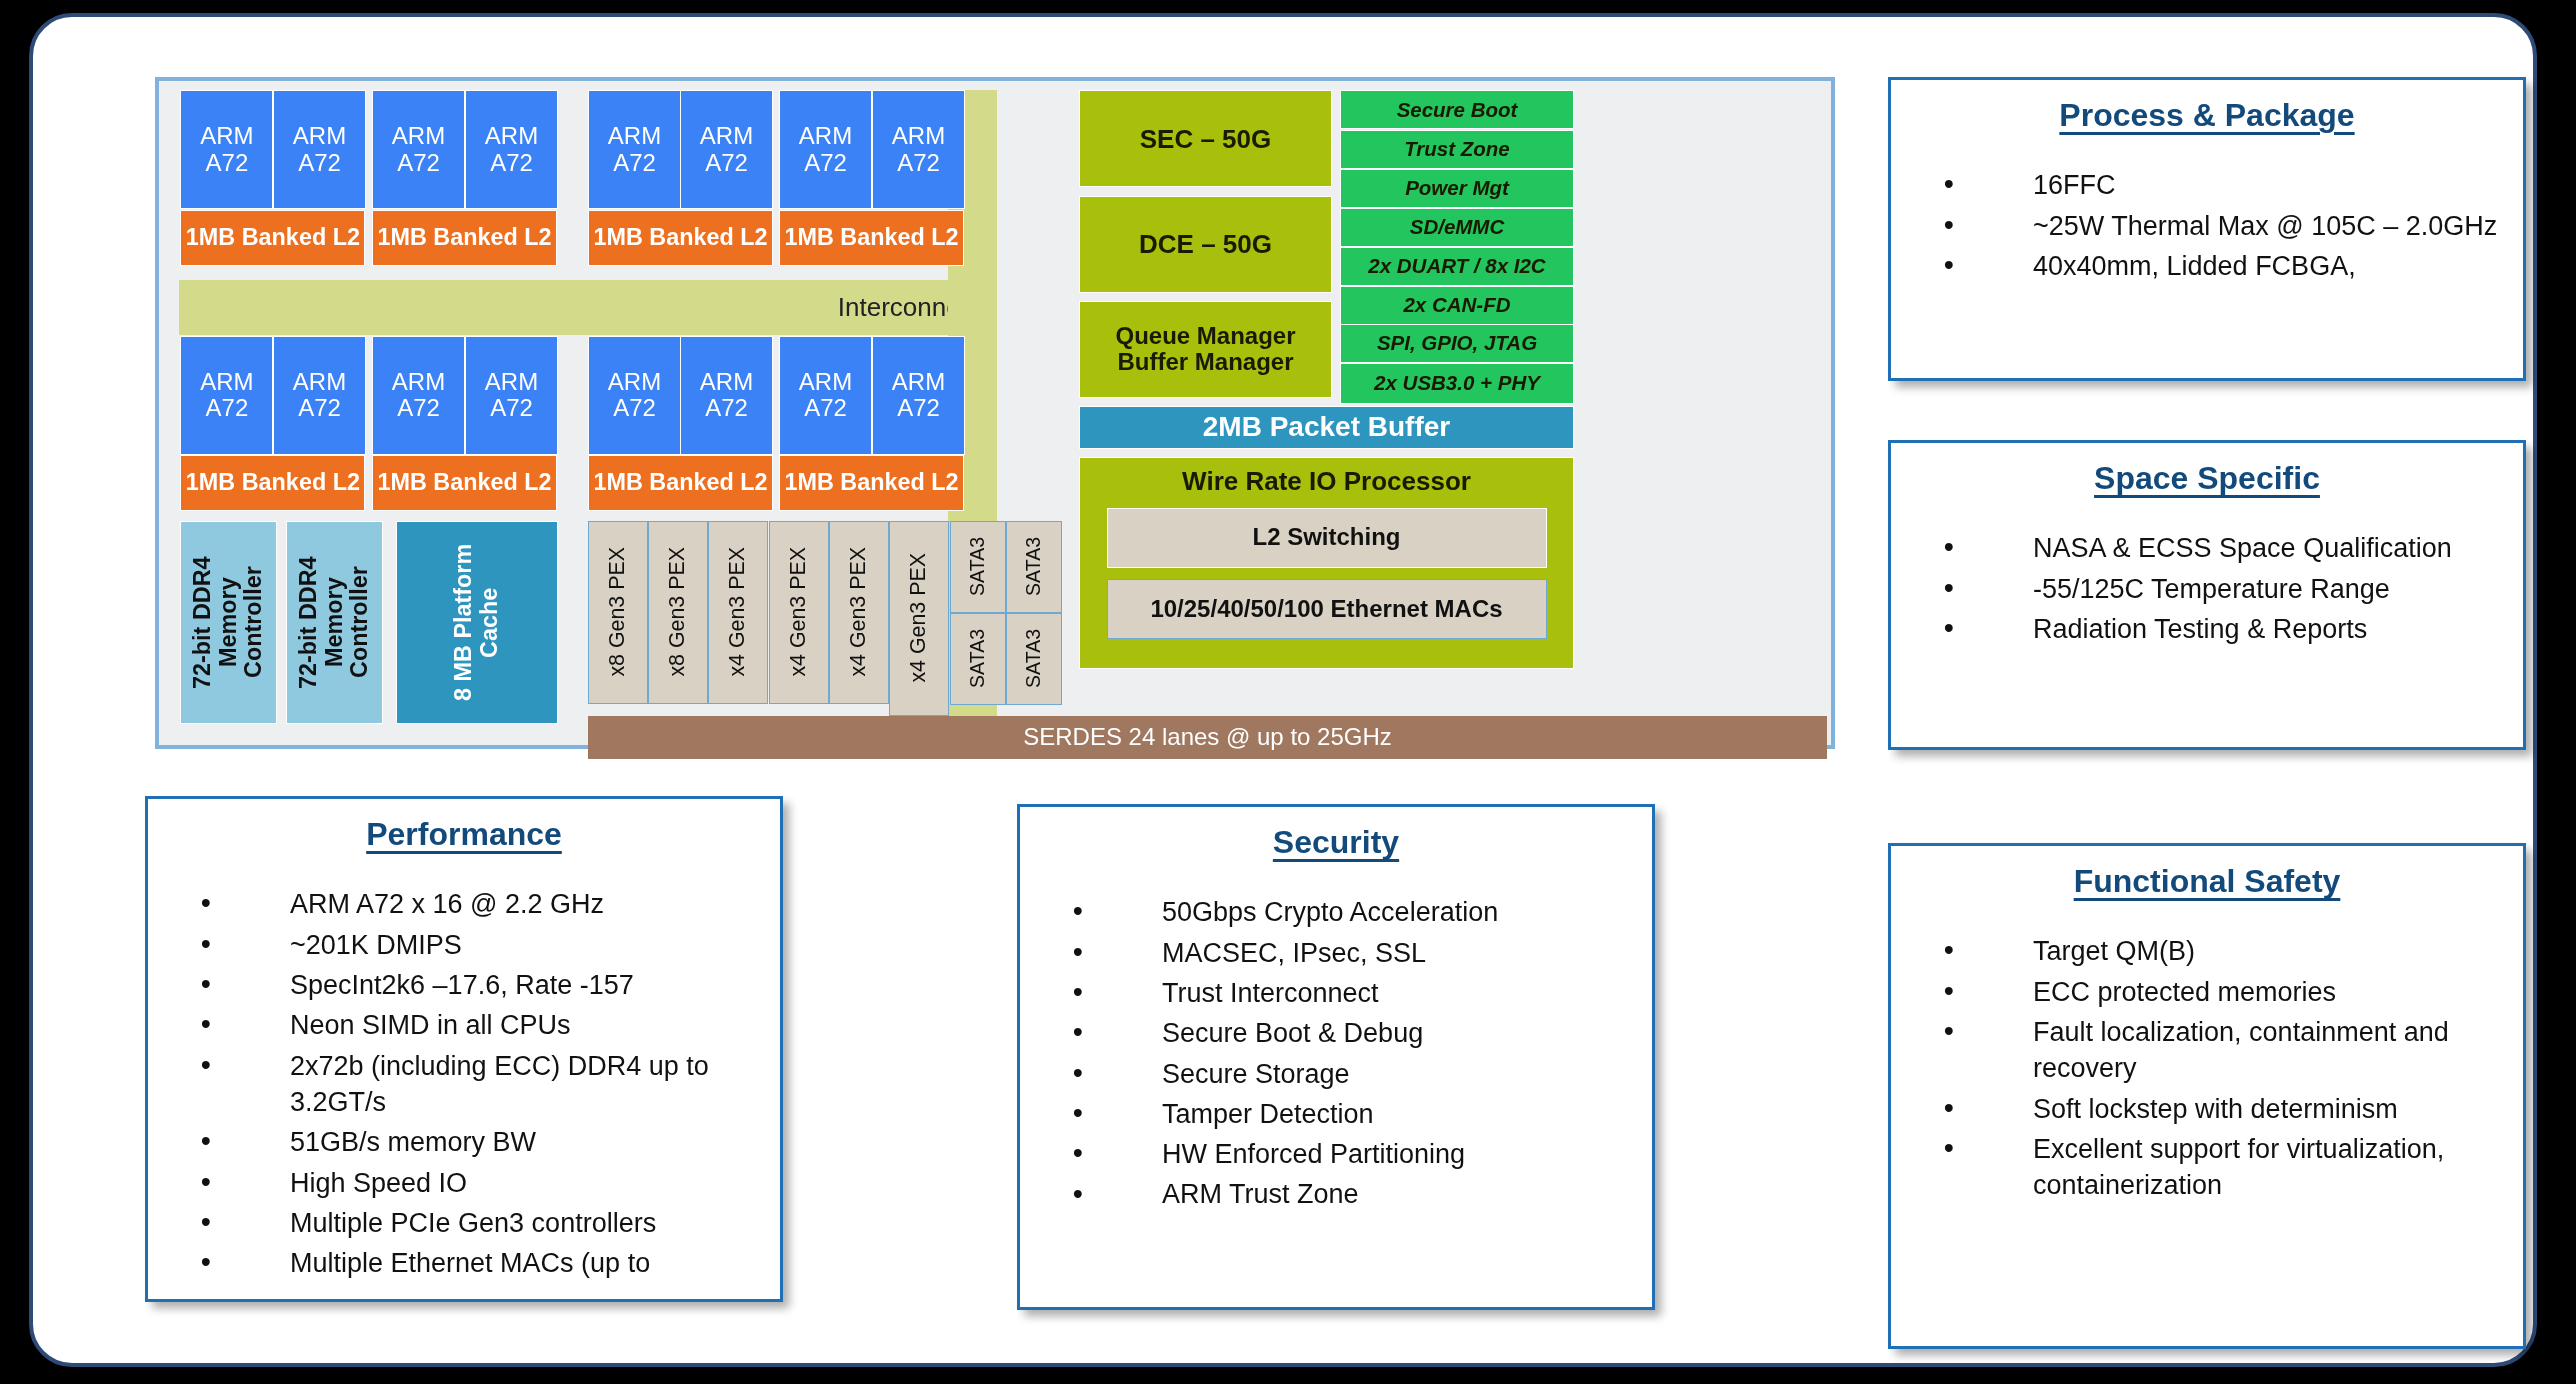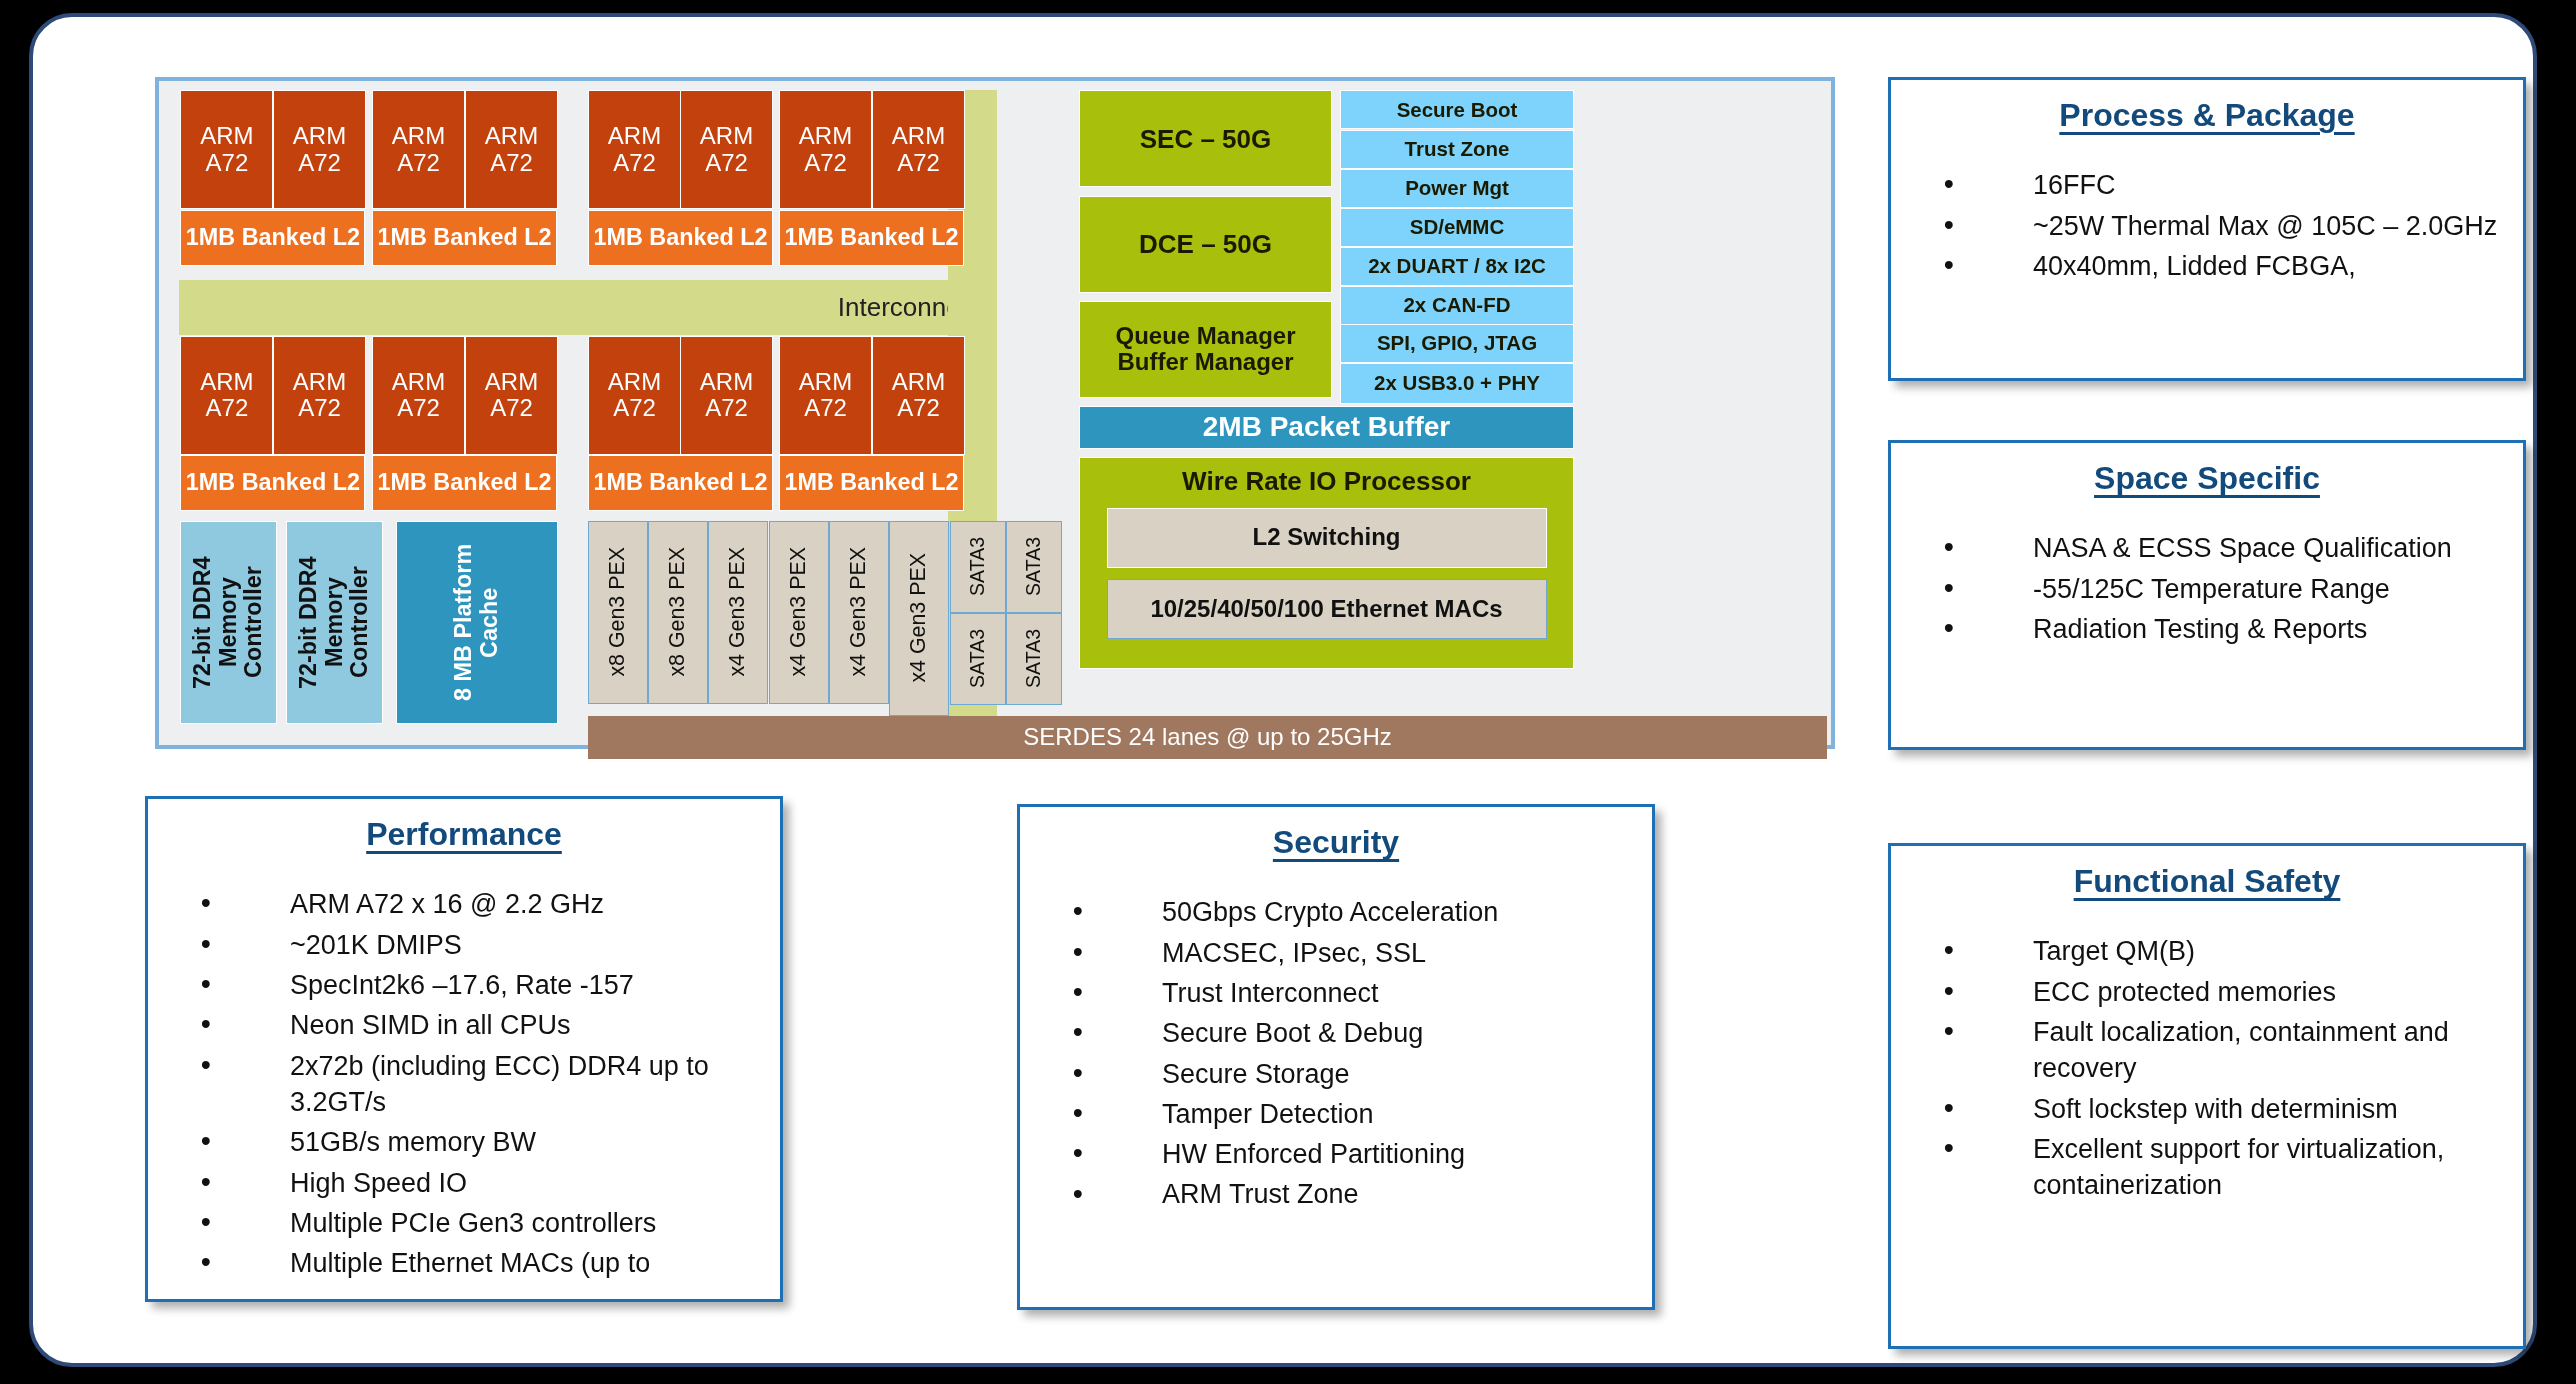--- a/index.html
+++ b/index.html
@@ -8,28 +8,28 @@
   .card{position:absolute;left:29px;top:12.7px;width:2508px;height:1354px;background:#fff;
         border:4.9px solid #2E4B78;border-radius:43px;box-sizing:border-box;}
 
   
   .die{position:absolute;left:122px;top:60px;width:1680px;height:672px;
        background:#EDEFF0;border:4.9px solid #7FB3DE;box-sizing:border-box;padding:5.8px;}
 
   .blk{position:absolute;box-sizing:border-box;display:flex;align-items:center;
        justify-content:center;text-align:center;line-height:1.1;}
 
-  .core{background:#c2410c;color:#fff;font-size:24px;font-weight:400;border:1.9px solid #fff;}
+  .core{background:#3b82f6;color:#fff;font-size:24px;font-weight:400;border:1.9px solid #fff;}
   .l2{background:#ED7020;color:#fff;font-size:23.4px;font-weight:700;border:1.9px solid #fff;}
   .interconnect{background:#D3DB8A;color:#222;font-size:26px;}
   .mem{background:#8FC9E0;color:#111;font-size:23.4px;font-weight:700;border:1.9px solid #fff;}
   .pcache{background:#2E96BE;color:#fff;font-size:23.4px;font-weight:700;border:1.9px solid #fff;}
   .vert{writing-mode:vertical-rl;transform:rotate(180deg);}
   .olive{background:#A8BF0C;color:#1a1a00;font-size:26px;font-weight:700;border:1.9px solid #fff;}
-  .periph{background:#7dd3fc;color:#1a1a00;font-size:20.5px;font-weight:700;border:1.9px solid #fff;}
+  .periph{background:#22c55e;color:#1a1a00;font-size:20.5px;font-weight:700;border:1.9px solid #fff;font-style:italic;}
   .pktbuf{background:#2E96BE;color:#fff;font-size:28px;font-weight:700;border:1.9px solid #fff;}
   .pex{background:#D9D2C4;color:#111;font-size:21.4px;font-weight:400;border:1.9px solid #6FA8D0;}
   .sata{background:#D9D2C4;color:#111;font-size:19.5px;font-weight:400;border:1.9px solid #6FA8D0;}
   .serdes{background:#A07860;color:#fff;font-size:24px;}
   .tan{background:#D9D2C4;color:#111;font-size:24px;border:1.9px solid #fff;}
   .tan-b{background:#D9D2C4;color:#111;font-size:24px;border:1.9px solid #6FA8D0;}
 
   
   .panel{position:absolute;background:#fff;border:3.9px solid #1F6FB5;box-sizing:border-box;
          box-shadow:6.8px 6.8px 8.8px rgba(0,0,0,.32);}

